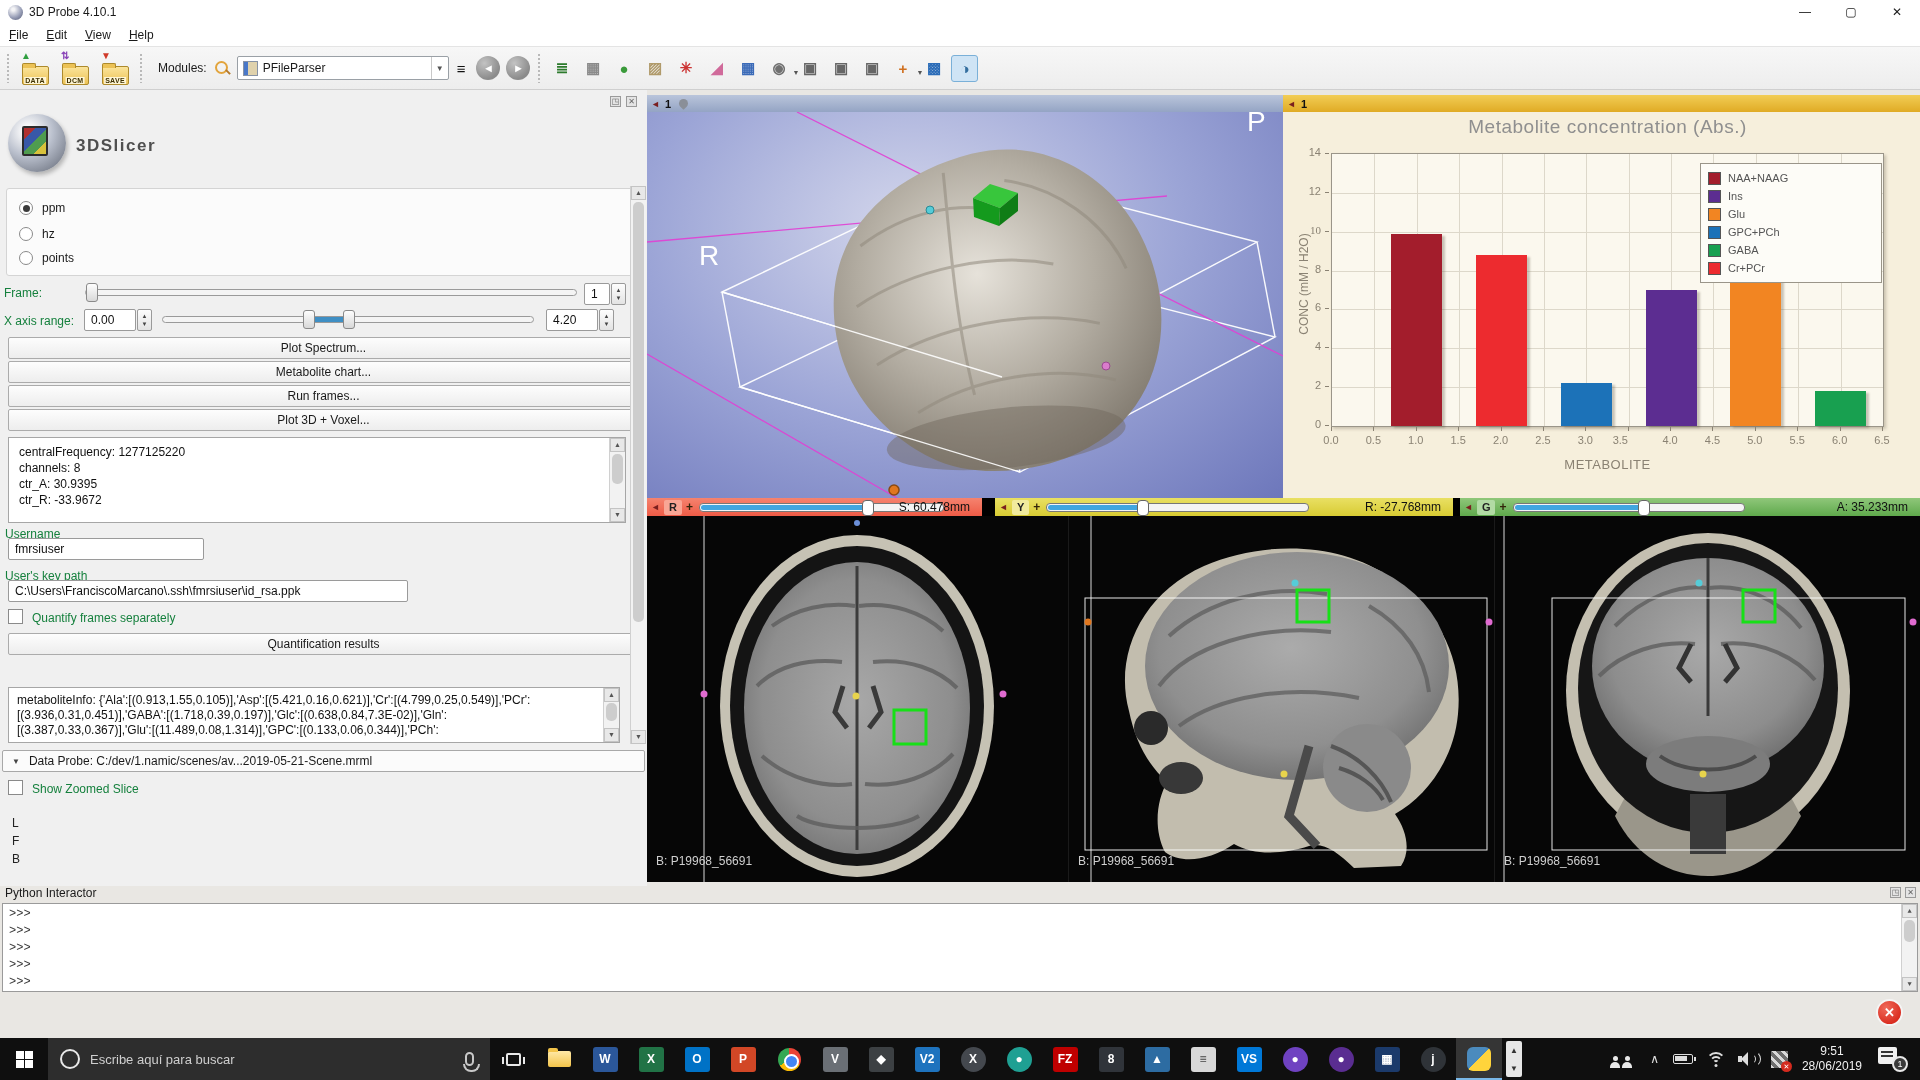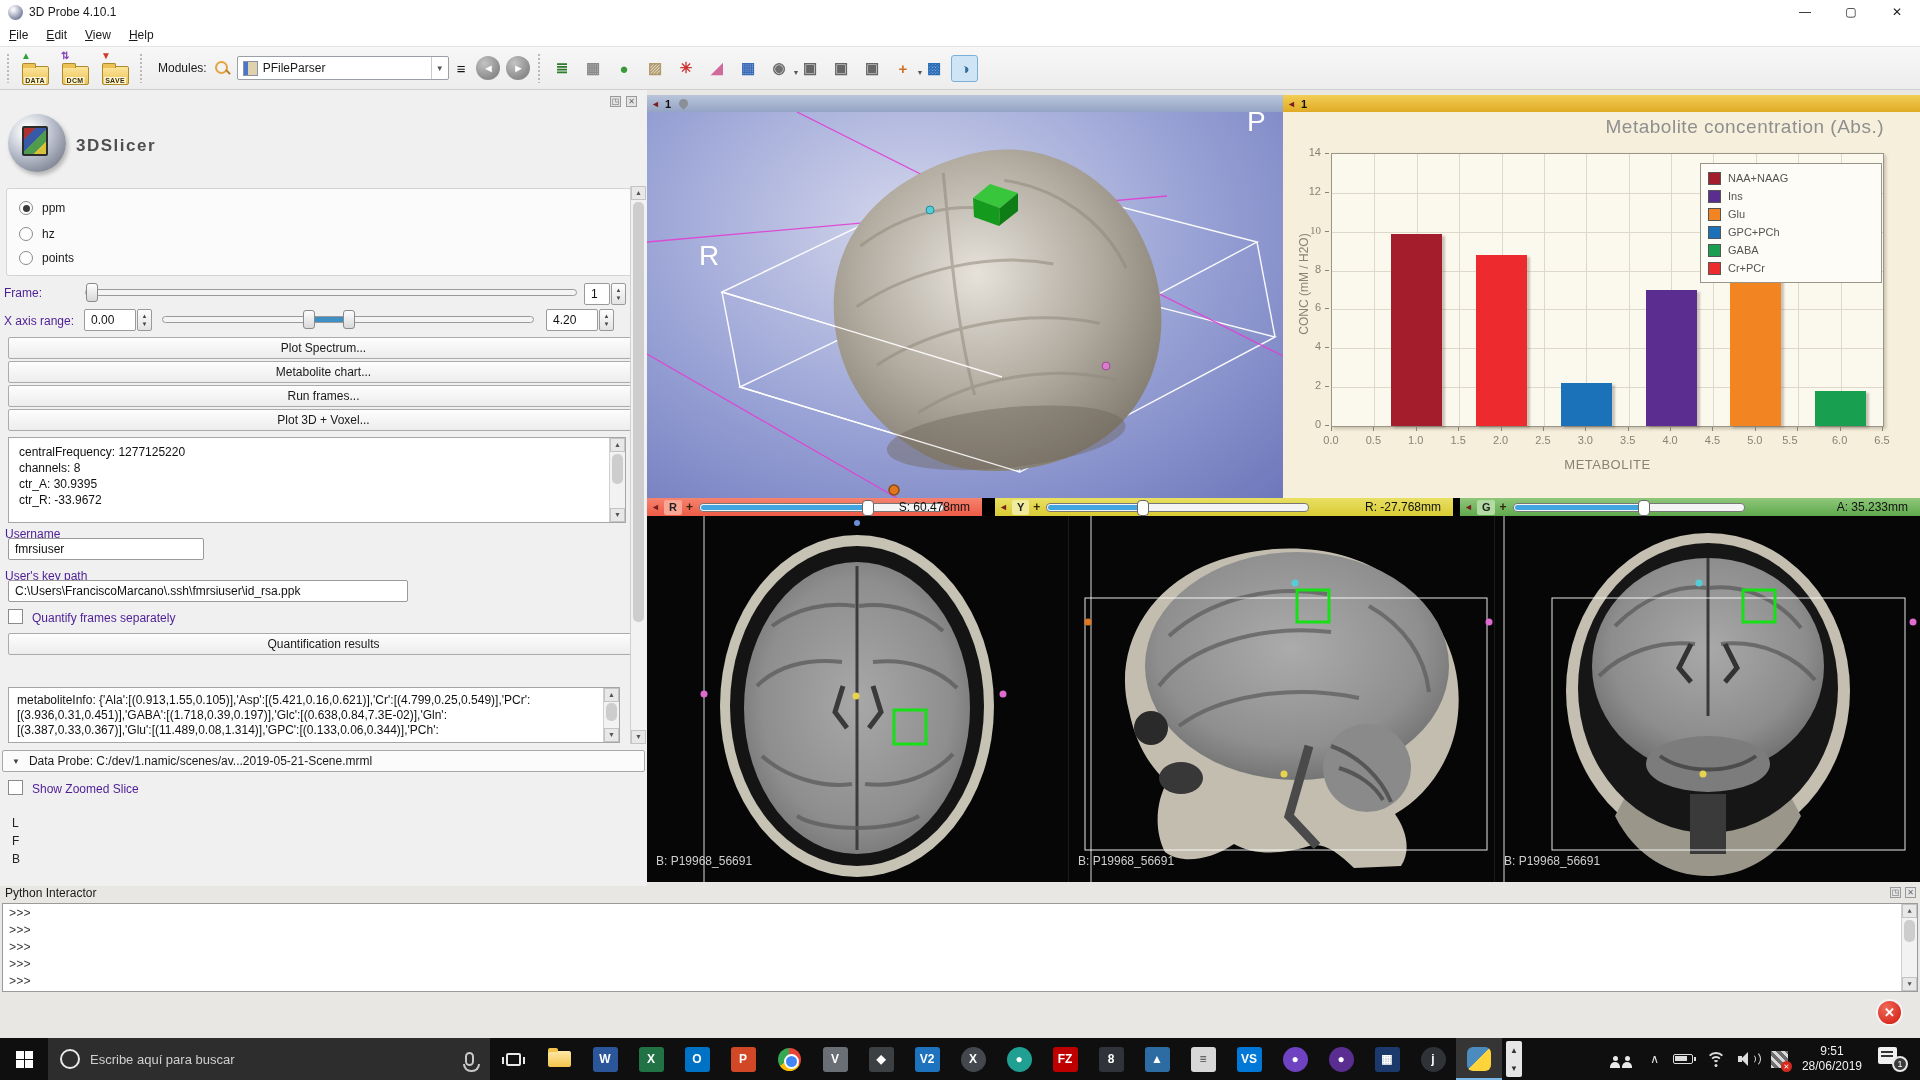--- a/index.html
+++ b/index.html
@@ -72,21 +72,21 @@
               border:2px solid #2c2c2c; border-radius:2px; }
   .logo-text { position:absolute; left:76px; top:46px; font-size:17px; color:#4f4f4f;
                letter-spacing:1.5px; font-weight:bold; }
   .radio-box { position:absolute; left:6px; top:98px; width:633px; height:88px; background:#fbfbfb;
                border:1px solid #d4d4d4; border-radius:3px; }
   .radio-row { position:absolute; left:12px; display:flex; align-items:center; gap:9px; height:18px; }
   .radio-circ { width:14px; height:14px; border-radius:50%; border:1px solid #8a8a8a; background:#fff;
                 display:flex; align-items:center; justify-content:center; }
   .radio-circ .dot { width:7px; height:7px; border-radius:50%; background:#3a3a3a; }
   .radio-lbl { font-size:12px; color:#1a1a1a; }
-  .fieldlabel { position:absolute; font-size:12px; color:#4c1d95; }
+  .fieldlabel { position:absolute; font-size:12px; color:#15803d; }
   .slider-track { position:absolute; height:7px; background:#f4f4f4; border:1px solid #9a9a9a;
                   border-radius:4px; }
   .slider-handle { position:absolute; top:-7px; width:12px; height:19px; background:linear-gradient(#fefefe,#d8d8d8);
                   border:1px solid #8a8a8a; border-radius:3px; }
   .range-fill { position:absolute; top:0; height:5px; background:#3f8fc4; }
   .spinbox { position:absolute; height:22px; background:#fff; border:1px solid #9a9a9a; border-radius:2px;
              font-size:12px; color:#111; display:flex; align-items:center; padding-left:6px; }
   .spin-arrows { position:absolute; width:15px; height:22px; border:1px solid #9a9a9a; border-radius:2px;
              background:linear-gradient(#fdfdfd,#e3e3e3); font-size:6px; color:#444; display:flex;
              flex-direction:column; align-items:center; justify-content:center; gap:2px; }
@@ -111,21 +111,21 @@
   
   .view-header { position:absolute; height:17px; display:flex; align-items:center; font-size:11px; }
   .view-header .collapse { font-size:9px; color:#7a1f1f; margin:0 5px 0 4px; }
   .view-header .num { color:#111; font-weight:bold; }
   .view-header .pin { width:9px; height:9px; margin-left:8px; background:#8a8f98; border-radius:50% 50% 50% 0;
                       transform:rotate(-45deg); }
   .view3d { position:absolute; left:647px; top:112px; width:636px; height:386px; overflow:hidden;
             background:radial-gradient(ellipse at 42% 30%, #d4d7ec 0%, #9ba4d6 52%, #6d77bb 100%); }
   .chart-pane { position:absolute; left:1283px; top:112px; width:637px; height:386px; background:#f6efdc;
                 overflow:hidden; }
-  .chart-title { position:absolute; left:48px; top:4px; width:553px; text-align:right; font-size:19px;
+  .chart-title { position:absolute; left:48px; top:4px; width:553px; text-align:center; font-size:19px;
                  color:#8f8f8f; letter-spacing:.5px; }
   #plot { position:absolute; left:48px; top:41px; width:553px; height:274px; background:#fbf8ee;
           border:1px solid #9a9589; box-shadow:2px 2px 3px rgba(100,90,70,.3); }
   .vgrid { position:absolute; top:0; width:1px; height:100%; background:#ddd8ca; }
   .hgrid { position:absolute; left:0; height:1px; width:100%; background:#ddd8ca; }
   .bar { position:absolute; box-shadow:3px 2px 2px rgba(110,100,80,.35); }
   .xtick-lbl, .ytick-lbl { position:absolute; font-size:11px; color:#8a8273; }
   .tickmark { position:absolute; background:#8a8273; }
   .xlabel { position:absolute; left:48px; top:345px; width:553px; text-align:center; font-size:13px;
             color:#8a8273; letter-spacing:.5px; }
@@ -556,29 +556,29 @@
         <div class="xtick-lbl" style="left: 117.769px; top: 322px; width: 30px; text-align: center;">1.0</div>
         <div class="tickmark" style="left: 175.154px; top: 315px; width: 1px; height: 4px;"></div>
         <div class="xtick-lbl" style="left: 160.154px; top: 322px; width: 30px; text-align: center;">1.5</div>
         <div class="tickmark" style="left: 217.538px; top: 315px; width: 1px; height: 4px;"></div>
         <div class="xtick-lbl" style="left: 202.538px; top: 322px; width: 30px; text-align: center;">2.0</div>
         <div class="tickmark" style="left: 259.923px; top: 315px; width: 1px; height: 4px;"></div>
         <div class="xtick-lbl" style="left: 244.923px; top: 322px; width: 30px; text-align: center;">2.5</div>
         <div class="tickmark" style="left: 302.308px; top: 315px; width: 1px; height: 4px;"></div>
         <div class="xtick-lbl" style="left: 287.308px; top: 322px; width: 30px; text-align: center;">3.0</div>
         <div class="tickmark" style="left: 344.692px; top: 315px; width: 1px; height: 4px;"></div>
-        <div class="xtick-lbl" style="left: 329.692px; top: 322px; width: 30px; text-align: center;">3.5</div>
+        <div class="xtick-lbl" style="left: 329.692px; top: 322px; width: 30px; ">3.5</div>
         <div class="tickmark" style="left: 387.077px; top: 315px; width: 1px; height: 4px;"></div>
         <div class="xtick-lbl" style="left: 372.077px; top: 322px; width: 30px; text-align: center;">4.0</div>
         <div class="tickmark" style="left: 429.462px; top: 315px; width: 1px; height: 4px;"></div>
         <div class="xtick-lbl" style="left: 414.462px; top: 322px; width: 30px; text-align: center;">4.5</div>
         <div class="tickmark" style="left: 471.846px; top: 315px; width: 1px; height: 4px;"></div>
         <div class="xtick-lbl" style="left: 456.846px; top: 322px; width: 30px; text-align: center;">5.0</div>
         <div class="tickmark" style="left: 514.231px; top: 315px; width: 1px; height: 4px;"></div>
-        <div class="xtick-lbl" style="left: 499.231px; top: 322px; width: 30px; ">5.5</div>
+        <div class="xtick-lbl" style="left: 499.231px; top: 322px; width: 30px; text-align: center;">5.5</div>
         <div class="tickmark" style="left: 556.615px; top: 315px; width: 1px; height: 4px;"></div>
         <div class="xtick-lbl" style="left: 541.615px; top: 322px; width: 30px; text-align: center;">6.0</div>
         <div class="tickmark" style="left: 599px; top: 315px; width: 1px; height: 4px;"></div>
         <div class="xtick-lbl" style="left: 584px; top: 322px; width: 30px; text-align: center;">6.5</div>
         <div class="tickmark" style="left: 42px; top: 313px; width: 4px; height: 1px;"></div>
         <div class="ytick-lbl" style="left: 16px; top: 306px; width: 22px; text-align: right;">0</div>
         <div class="tickmark" style="left: 42px; top: 274.143px; width: 4px; height: 1px;"></div>
         <div class="ytick-lbl" style="left: 16px; top: 267.143px; width: 22px; text-align: right;">2</div>
         <div class="tickmark" style="left: 42px; top: 235.286px; width: 4px; height: 1px;"></div>
         <div class="ytick-lbl" style="left: 16px; top: 228.286px; width: 22px; text-align: right;">4</div>

